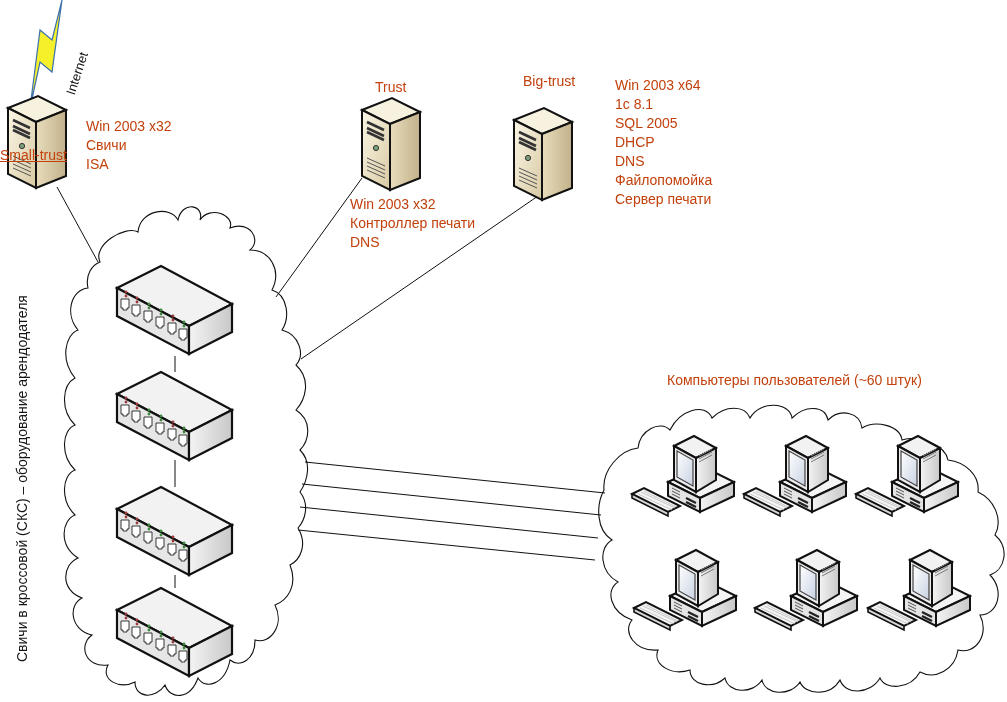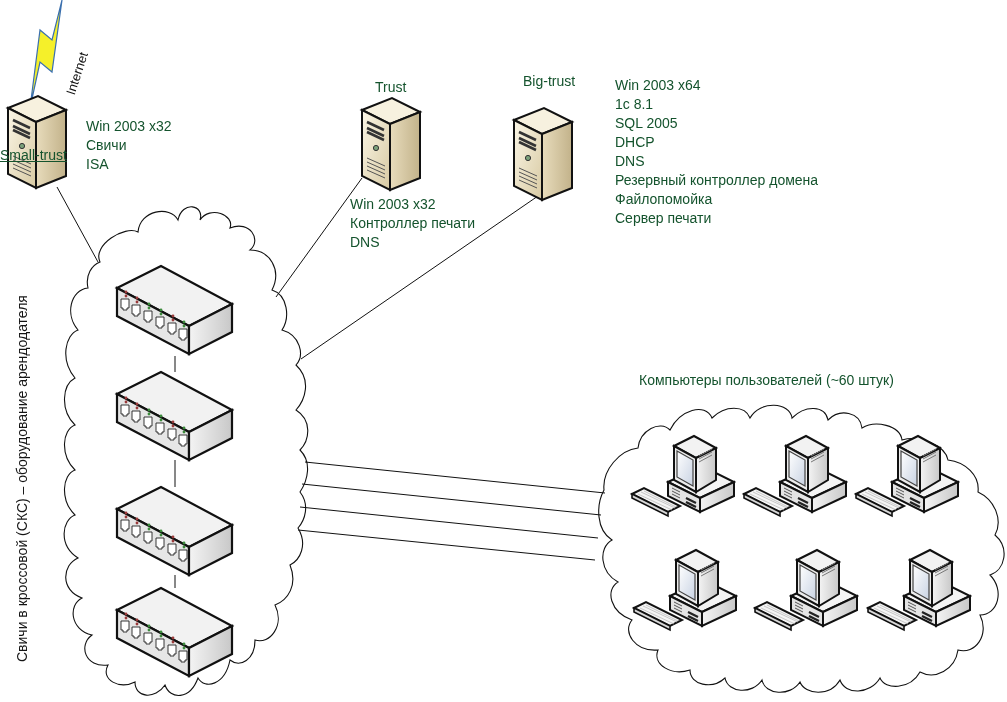--- a/index.html
+++ b/index.html
@@ -1,19 +1,19 @@
 <!DOCTYPE html>
 <html><head>
 <meta charset="utf-8">
 <style>
   html, body { margin:0; padding:0; background:#ffffff; }
   body { width:1007px; height:702px; position:relative; overflow:hidden;
          font-family:"Liberation Sans", sans-serif; color:#111; }
   #diagram { position:absolute; left:0; top:0; width:1007px; height:702px; }
-  .lbl { position:absolute; font-size:14px; line-height:19px; white-space:nowrap; color:#14532d; }
+  .lbl { position:absolute; font-size:14px; line-height:19px; white-space:nowrap; color:#c2410c; }
   .lbl div { height:19px; }
   .vert { position:absolute; font-size:14px; white-space:nowrap; transform-origin:left top;
           transform: rotate(-90deg); color:#141414; }
   .inet { position:absolute; font-size:13px; white-space:nowrap; transform-origin:left top;
           transform: rotate(-72deg); color:#141414; }
 </style>
 </head>
 <body>
 
 <svg id="diagram" xmlns="http://www.w3.org/2000/svg" viewBox="0 0 1007 702">
@@ -202,20 +202,19 @@
   <div>DNS</div>
 </div>
 
 <div class="lbl" style="left:523px; top:72px;">Big-trust</div>
 <div class="lbl" style="left:615px; top:76px;">
   <div>Win 2003 x64</div>
   <div>1c 8.1</div>
   <div>SQL 2005</div>
   <div>DHCP</div>
   <div>DNS</div>
-  <div>Резервный контроллер домена</div>
   <div>Файлопомойка</div>
   <div>Сервер печати</div>
 </div>
 
-<div class="lbl" style="left:639px; top:371px;">Компьютеры пользователей (~60 штук)</div>
+<div class="lbl" style="left:667px; top:371px;">Компьютеры пользователей (~60 штук)</div>
 
 <div class="vert" style="left:14px; top:662px;">Свичи в кроссовой (СКС) – оборудование арендодателя</div>
 
 </body></html>

